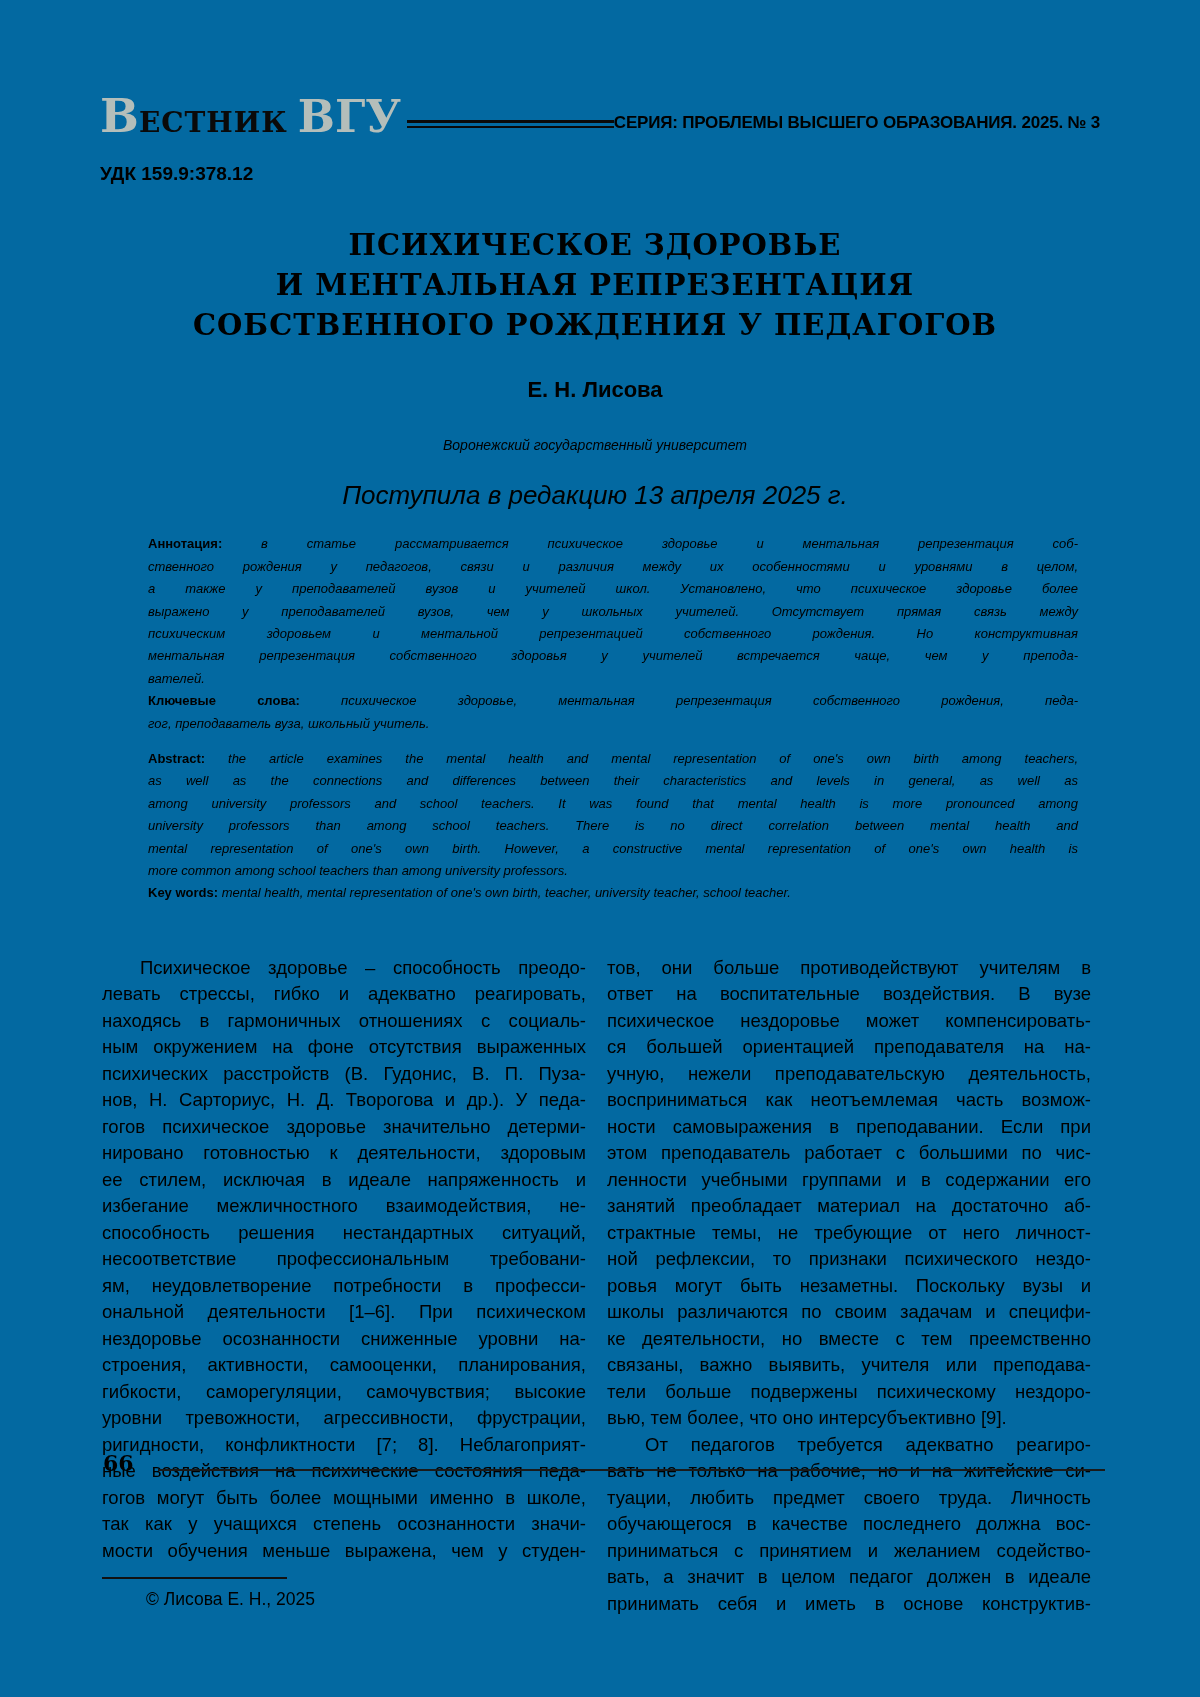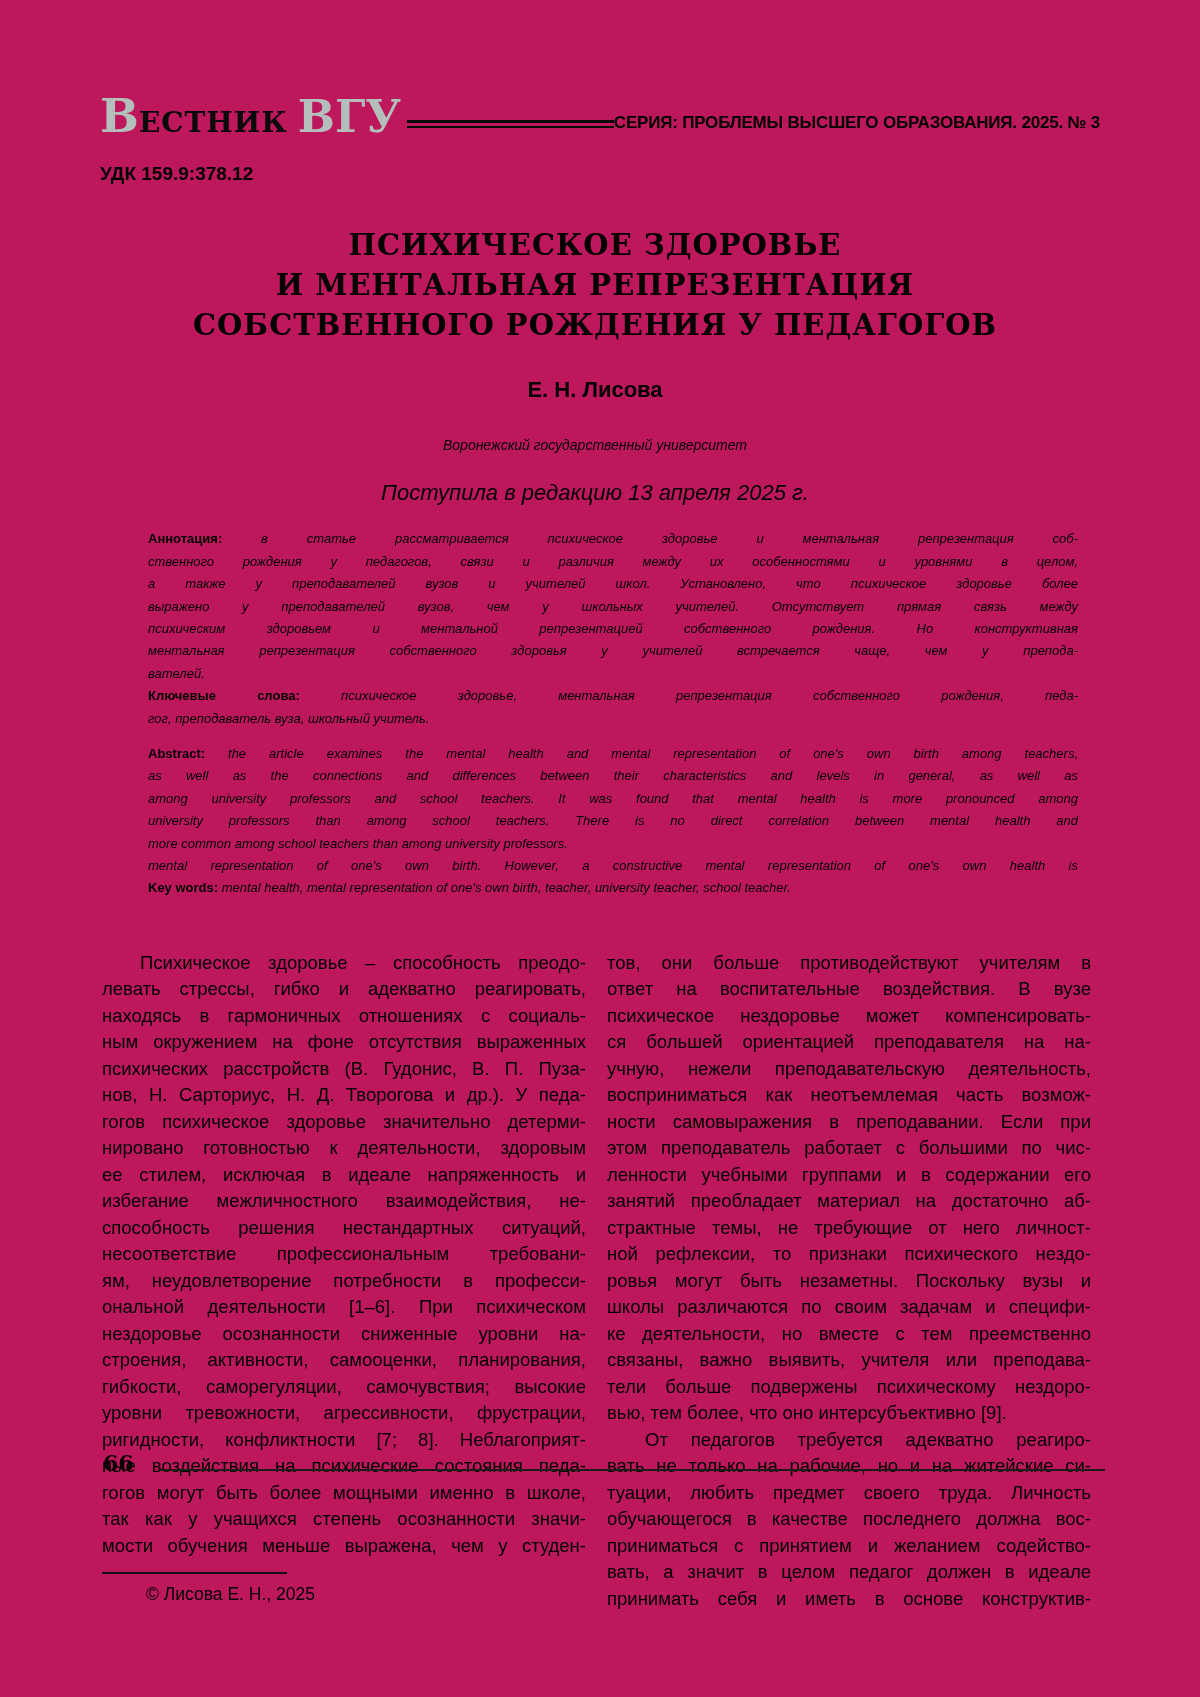--- a/index.html
+++ b/index.html
@@ -1,36 +1,36 @@
 <!DOCTYPE html>
 <html lang="ru" style="--logo-accent: #b4beba;"><head>
 <meta charset="utf-8">
 <style>
   html,body { margin:0; padding:0; background:#e8e8e8; }
   .page {
     position:relative; width:1200px; height:1697px; margin:0 auto;
-    background:#be185d; color:#000;
+    background:#0369a1; color:#000;
     font-family:"Liberation Sans", sans-serif;
     overflow:hidden;
   }
   
   .header-row { display:flex; align-items:flex-end; margin:96px 100px 0 100px; }
   .logo { white-space:nowrap; font-family:"DejaVu Serif", serif; font-weight:bold; line-height:0.9; }
   .logo-big { font-size:46px; color:var(--logo-accent,#b4beba); }
   .logo-black { font-size:28px; color:#0a0a0a; letter-spacing:1px; }
   .logo-vgu { font-size:44px; color:var(--logo-accent,#b4beba); margin-left:10px; }
   .rule-double { flex:1 1 auto; height:3px; border-top:3px solid #0a0a0a; border-bottom:2px solid #0a0a0a; margin:0 0 9px 6px; }
   .series { font-size:17px; font-weight:bold; white-space:nowrap; margin-bottom:4px; letter-spacing:-0.2px; }
   
   .udc { margin:26px 0 0 100px; font-size:19px; font-weight:bold; }
   .front { margin:0 110px 0 100px; text-align:center; }
   .title { margin-top:40px; font-family:"DejaVu Serif", serif; font-weight:bold; font-size:29px; line-height:40px; letter-spacing:1px; }
   .author { margin-top:32px; font-size:22px; font-weight:bold; }
   .affiliation { margin-top:34px; font-size:14px; font-weight:normal; font-style:italic; }
-  .received { margin-top:27px; font-size:22px; font-style:italic; }
+  .received { margin-top:27px; font-size:26px; font-style:italic; }
   
   .abs-block { margin-left:148px; width:930px; font-size:13px; font-style:italic; line-height:22.4px; }
   .abs-ru { margin-top:22px; }
   .abs-en { margin-top:13px; }
   .abs-line { text-align:justify; text-align-last:justify; }
   .abs-line.pend { text-align-last:left; }
   .lbl { font-style:normal; font-weight:bold; }
   
   .columns { display:flex; margin:50px 0 0 102px; width:996px; gap:21px; }
   .col { width:484px; font-size:18.5px; line-height:26.5px; }
@@ -82,22 +82,22 @@
       <div class="abs-line pend">вателей.</div>
       <div class="abs-line"><b class="lbl">Ключевые слова: </b>психическое здоровье, ментальная репрезентация собственного рождения, педа-</div>
       <div class="abs-line pend">гог, преподаватель вуза, школьный учитель.</div>
     </div>
 
   <div class="abs-block abs-en">
       <div class="abs-line"><b class="lbl">Abstract: </b>the article examines the mental health and mental representation of one's own birth among teachers,</div>
       <div class="abs-line">as well as the connections and differences between their characteristics and levels in general, as well as</div>
       <div class="abs-line">among university professors and school teachers. It was found that mental health is more pronounced among</div>
       <div class="abs-line">university professors than among school teachers. There is no direct correlation between mental health and</div>
+      <div class="abs-line">mental representation of one's own birth. However, a constructive mental representation of one's own health is</div>
       <div class="abs-line pend">more common among school teachers than among university professors.</div>
-      <div class="abs-line">mental representation of one's own birth. However, a constructive mental representation of one's own health is</div>
       <div class="abs-line pend"><b class="lbl">Key words: </b>mental health, mental representation of one's own birth, teacher, university teacher, school teacher.</div>
     </div>
 
   <div class="columns">
     <div class="col">
       <div>
           <div class="body-line indent">Психическое здоровье – способность преодо-</div>
           <div class="body-line">левать стрессы, гибко и адекватно реагировать,</div>
           <div class="body-line">находясь в гармоничных отношениях с социаль-</div>
           <div class="body-line">ным окружением на фоне отсутствия выраженных</div>

